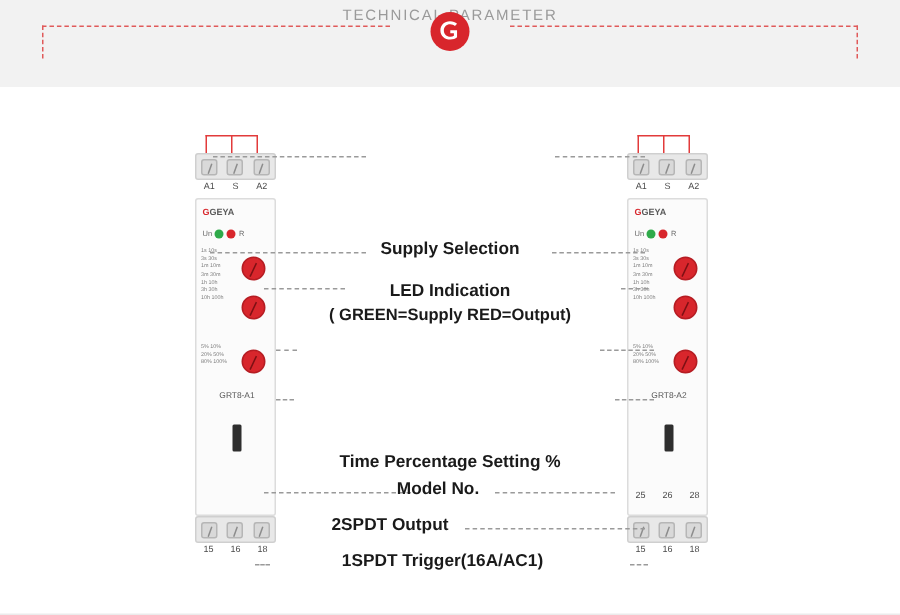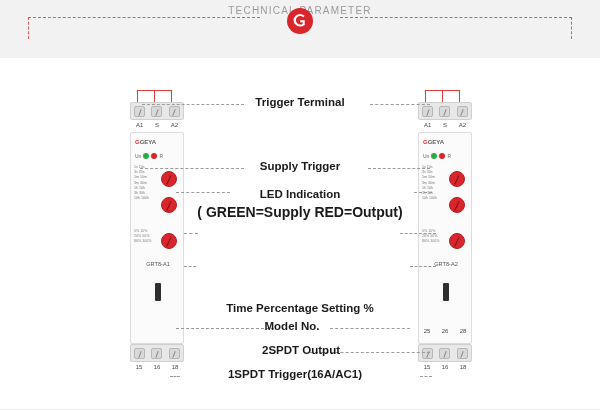--- a/index.html
+++ b/index.html
@@ -149,21 +149,21 @@
   
   .dash{
     position:absolute;height:0;border-top:1px dashed #9a9a9a;
   }
   
   .callout{
     position:absolute;text-align:center;
     font-size:11.5px;font-weight:bold;color:#1a1a1a;
     white-space:nowrap;
   }
-  .callout.small{font-size:14px;}
+  .callout.small{font-size:11px;}
 
   .divider-bottom{
     position:absolute;left:0;bottom:0;width:600px;height:1px;background:#ebebeb;
   }
 </style>
 </head>
 <body>
 
 <div class="page">
 
@@ -323,33 +323,32 @@
     <div class="dash" style="left:410px;top:208px;width:26px;"></div>
 
     <div class="dash" style="left:176px;top:270px;width:98px;"></div>
     <div class="dash" style="left:330px;top:270px;width:80px;"></div>
 
     <div class="dash" style="left:310px;top:294px;width:120px;"></div>
 
     <div class="dash" style="left:170px;top:318px;width:10px;"></div>
     <div class="dash" style="left:420px;top:318px;width:12px;"></div>
 
-    <div class="callout" style="left:200px;top:38px;width:200px;">Trigger Terminal</div>
-
-    <div class="callout" style="left:200px;top:102px;width:200px;">Supply Trigger</div>
+
+    <div class="callout" style="left:200px;top:102px;width:200px;">Supply Selection</div>
 
     <div class="callout" style="left:200px;top:130px;width:200px;">LED Indication</div>
 
     <div class="callout small" style="left:180px;top:146px;width:240px;">( GREEN=Supply  RED=Output)</div>
 
 
     <div class="callout" style="left:180px;top:200px;width:240px;margin-top:44px;">Time Percentage Setting %</div>
 
     <div class="callout" style="left:222px;top:262px;width:140px;">Model No.</div>
 
-    <div class="callout" style="left:180px;top:286px;width:160px;text-align:right;">2SPDT Output</div>
+    <div class="callout" style="left:180px;top:286px;width:160px;">2SPDT Output</div>
 
     <div class="callout" style="left:170px;top:310px;width:250px;">1SPDT Trigger(16A/AC1)</div>
 
   </div>
 
   <div class="divider-bottom"></div>
 </div>
 
 </body></html>

